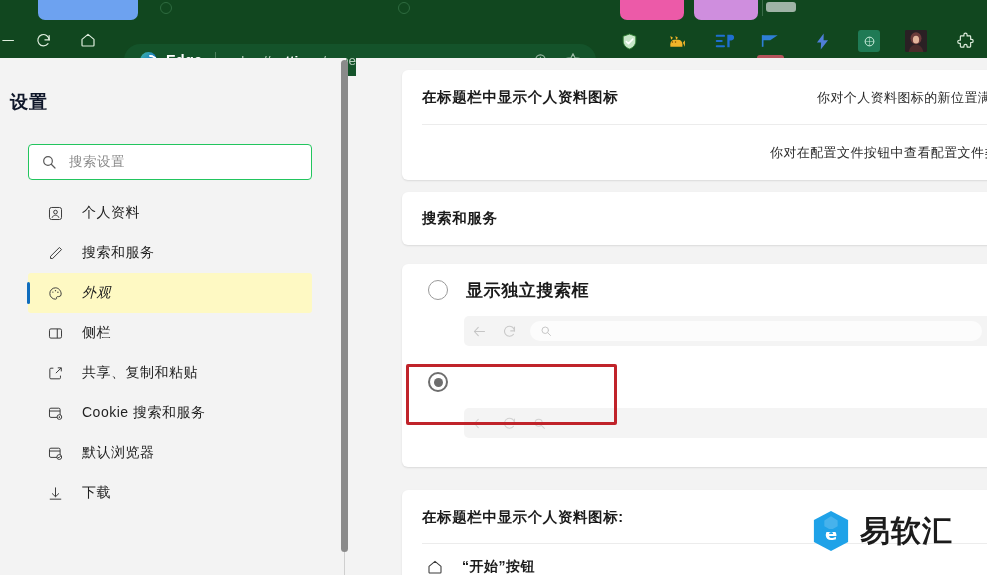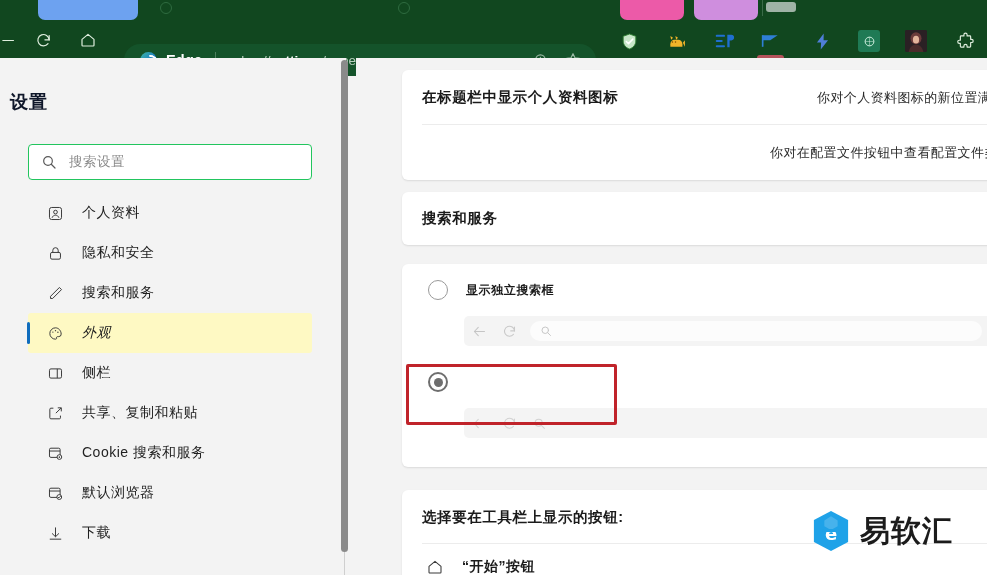--- a/index.html
+++ b/index.html
@@ -132,21 +132,21 @@
   .radio {
     width: 20px; height: 20px; border-radius: 50%;
     border: 1.6px solid #9a9a9a; flex: none; position: relative; background: #fff;
   }
   .radio.checked { border: 2px solid #6e6e6e; }
   .radio.checked::after {
     content: ""; position: absolute; left: 50%; top: 50%;
     width: 9px; height: 9px; margin: -4.5px 0 0 -4.5px;
     border-radius: 50%; background: #6e6e6e;
   }
-  .radio-label { margin-left: 18px; font-size: 12px; font-weight: 700; color: #1b1b1b; letter-spacing: .6px; white-space: nowrap;}
+  .radio-label { margin-left: 18px; font-size: 17px; font-weight: 700; color: #1b1b1b; letter-spacing: .6px; white-space: nowrap;}
 
   .preview {
     margin: 0 0 0 62px; height: 30px; background: #f4f4f4; border-radius: 5px;
     display: flex; align-items: center; position: relative; width: 552px;
   }
   .preview .pv-ico { width: 30px; display:flex; align-items:center; justify-content:center; color:#c9c9c9; }
   .preview .pv-field {
     margin-left: 6px; height: 20px; flex: 1; background: #fcfcfc; border-radius: 10px;
     display: flex; align-items: center;
   }
@@ -303,29 +303,20 @@
         <span class="ni-ico">
           <svg width="17" height="17" viewBox="0 0 24 24" fill="none" stroke="#3a3a3a" stroke-width="1.4">
             <rect x="3.5" y="3.5" width="17" height="17" rx="3"></rect>
             <circle cx="12" cy="10" r="2.6"></circle>
               <path d="M7.2 18c.8-2.4 2.6-3.6 4.8-3.6s4 1.2 4.8 3.6"></path>
             </svg>
         </span>
         <span class="ni-label">个人资料</span>
       </div>
 
-      <div class="nav-item">
-        <span class="ni-ico">
-          <svg width="17" height="17" viewBox="0 0 24 24" fill="none" stroke="#3a3a3a" stroke-width="1.4">
-            <rect x="5" y="10.5" width="14" height="9.5" rx="2"></rect>
-              <path d="M8.2 10.5V7.6a3.8 3.8 0 0 1 7.6 0v2.9"></path>
-            </svg>
-        </span>
-        <span class="ni-label">隐私和安全</span>
-      </div>
 
       <div class="nav-item">
         <span class="ni-ico">
           <svg width="17" height="17" viewBox="0 0 24 24" fill="none" stroke="#3a3a3a" stroke-width="1.4" stroke-linejoin="round">
             <path d="M17.5 3.5 20.5 6.5 8 19H5v-3z"></path>
             </svg>
         </span>
         <span class="ni-label">搜索和服务</span>
       </div>
 
@@ -475,21 +466,21 @@
           <svg width="13" height="13" viewBox="0 0 24 24" fill="none" stroke="#d2d2d2" stroke-width="1.9" stroke-linecap="round">
               <circle cx="10.5" cy="10.5" r="6.5"></circle>
               <path d="M15.4 15.4 21 21"></path>
             </svg>
         </span>
       </div>
     </div>
 
     <div class="card" style="top:432px; height:120px;">
       <div class="row" style="height:54px;">
-        <span class="tb-title">选择要在工具栏上显示的按钮:</span>
+        <span class="tb-title">在标题栏中显示个人资料图标:</span>
         <span class="row-div"></span>
       </div>
       <div class="tb-row">
         <span class="tb-home">
           <svg width="18" height="18" viewBox="0 0 24 24" fill="none" stroke="#3a3a3a" stroke-width="1.4" stroke-linejoin="round">
             <path d="M4 11.2 12 4.5l8 6.7V19a1 1 0 0 1-1 1H5a1 1 0 0 1-1-1z"></path>
             </svg>
         </span>
         <span class="tb-lbl">“开始”按钮</span>
       </div>

